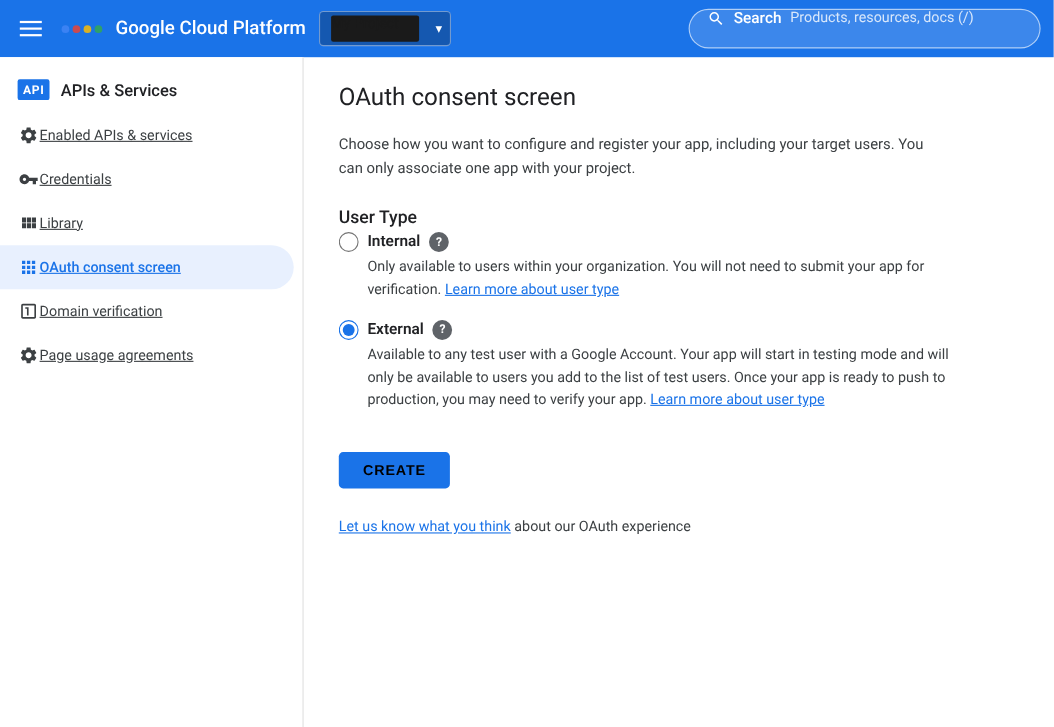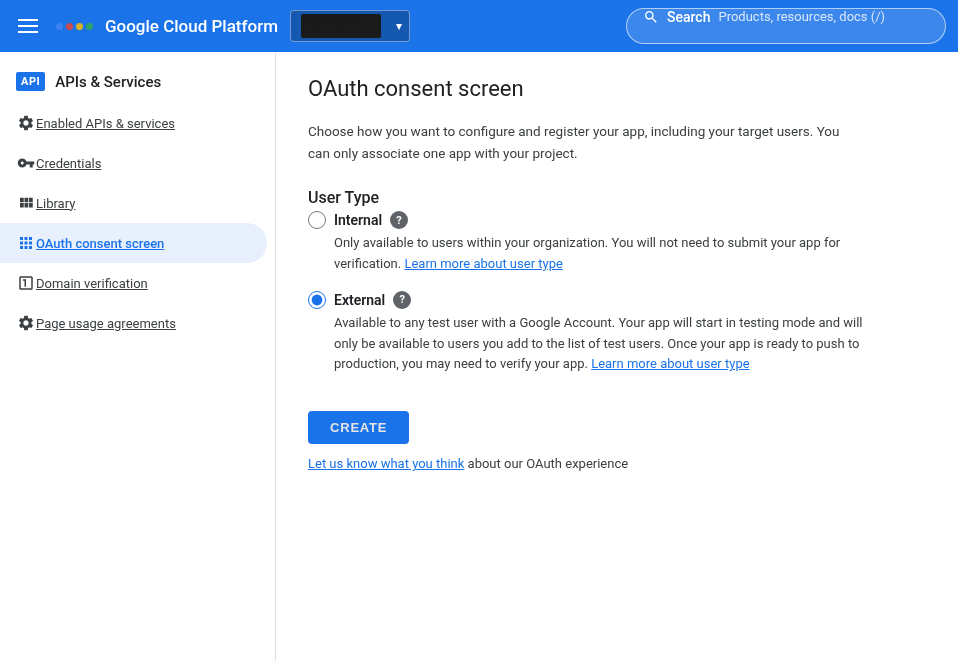--- a/index.html
+++ b/index.html
@@ -118,30 +118,30 @@
       font-size: 11px; font-weight: 700; cursor: pointer; flex-shrink: 0;
     }
     .radio-description {
       font-size: 13px; color: #3c4043; line-height: 1.6;
       padding-left: 26px; max-width: 560px;
     }
     .radio-description a, .link { color: #1a73e8; text-decoration: underline; cursor: pointer; }
 
     .create-btn {
       background: #1a73e8;
-      color: #e5e5e5;
+      color: #000000;
       border: none;
       border-radius: 4px;
       padding: 9px 22px;
       font-size: 13px;
       font-weight: 600;
       letter-spacing: 0.8px;
       cursor: pointer;
       margin-top: 24px;
-      margin-bottom: 12px;
+      margin-bottom: 28px;
     }
 
     .feedback-row { font-size: 13px; color: #3c4043; }
     .feedback-row a { color: #1a73e8; text-decoration: underline; cursor: pointer; }
   </style>
 </head>
 <body>
 
 <nav class="top-nav">
   <div class="hamburger">

